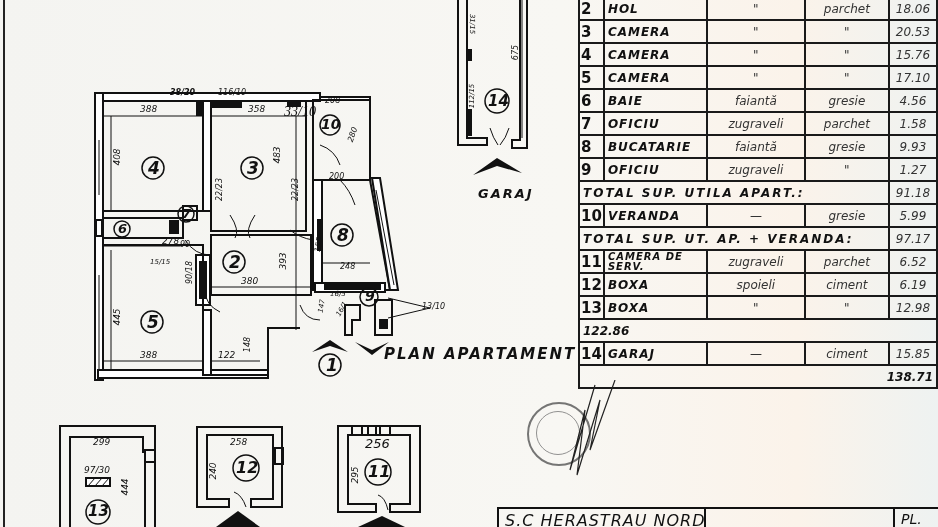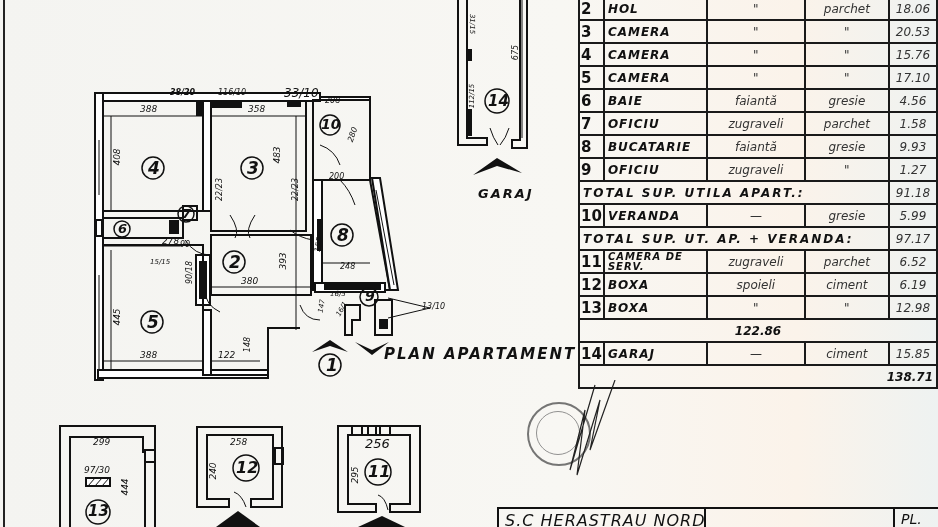--- a/index.html
+++ b/index.html
@@ -186,21 +186,21 @@
 <div class="plabel" style="left:182px;top:206px;font-size:13px;">7</div>
 <div class="plabel" style="left:365px;top:288px;font-size:14px;">9</div>
 <div class="plabel" style="left:326px;top:355px;font-size:17px;">1</div>
 <div class="plabel" style="left:488px;top:92px;font-size:15px;letter-spacing:0;">14</div>
 <div class="plabel" style="left:88px;top:502px;font-size:15px;letter-spacing:0;">13</div>
 <div class="plabel" style="left:236px;top:458px;font-size:16px;letter-spacing:0;">12</div>
 <div class="plabel" style="left:368px;top:462px;font-size:16px;letter-spacing:0;">11</div>
 
 <div class="plabel hand" style="left:170px;top:88px;font-size:8px;letter-spacing:0;font-weight:bold;">38/20</div>
 <div class="plabel hand" style="left:218px;top:88px;font-size:8px;letter-spacing:0;font-weight:normal;">116/10</div>
-<div class="plabel hand" style="left:284px;top:86px;font-size:12px;letter-spacing:0;font-weight:normal;">33/10</div>
+<div class="plabel hand" style="left:284px;top:104px;font-size:14px;letter-spacing:0;font-weight:normal;font-family:Liberation Serif, serif;">33/10</div>
 <div class="plabel hand" style="left:325px;top:96px;font-size:8px;letter-spacing:0;font-weight:normal;">208</div>
 <div class="plabel hand" style="left:140px;top:104px;font-size:9px;letter-spacing:0;font-weight:normal;">388</div>
 <div class="plabel hand" style="left:108px;top:152px;font-size:9px;letter-spacing:0;font-weight:normal;transform:rotate(-90deg);">408</div>
 <div class="plabel hand" style="left:248px;top:104px;font-size:9px;letter-spacing:0;font-weight:normal;">358</div>
 <div class="plabel hand" style="left:268px;top:150px;font-size:9px;letter-spacing:0;font-weight:normal;transform:rotate(-90deg);">483</div>
 <div class="plabel hand" style="left:208px;top:185px;font-size:8px;letter-spacing:0;font-weight:normal;transform:rotate(-90deg);">22/23</div>
 <div class="plabel hand" style="left:284px;top:185px;font-size:8px;letter-spacing:0;font-weight:normal;transform:rotate(-90deg);">22/23</div>
 <div class="plabel hand" style="left:345px;top:130px;font-size:8px;letter-spacing:0;font-weight:normal;transform:rotate(-70deg);">280</div>
 <div class="plabel hand" style="left:329px;top:172px;font-size:8px;letter-spacing:0;font-weight:normal;">200</div>
 <div class="plabel hand" style="left:340px;top:262px;font-size:8px;letter-spacing:0;font-weight:normal;">248</div>
@@ -321,21 +321,21 @@
       <td class="c-a">6.19</td>
     </tr>
     <tr>
       <td class="c-no">13</td>
       <td class="c-name">BOXA</td>
       <td class="c-w">"</td>
       <td class="c-f">"</td>
       <td class="c-a">12.98</td>
     </tr>
     <tr class="sub">
-      <td colspan="5" style="text-align:center;">122.86</td>
+      <td colspan="5" style="text-align:left;">122.86</td>
     </tr>
     <tr>
       <td class="c-no">14</td>
       <td class="c-name">GARAJ</td>
       <td class="c-w">—</td>
       <td class="c-f">ciment</td>
       <td class="c-a">15.85</td>
     </tr>
     <tr class="sub">
       <td colspan="5" style="text-align:right;">138.71</td>

